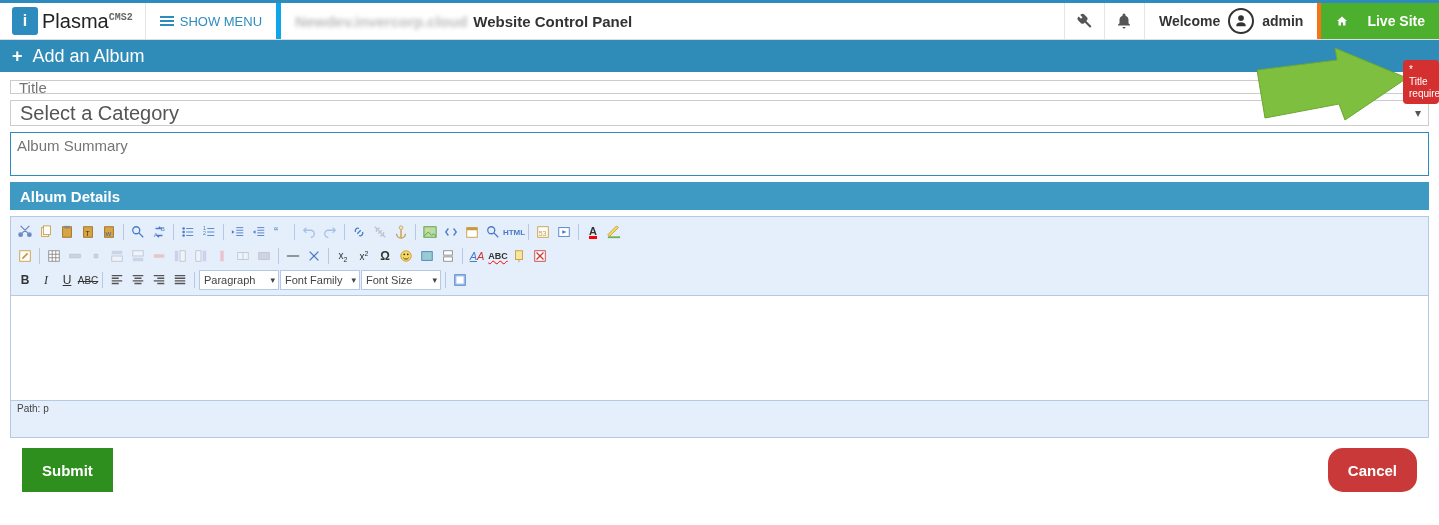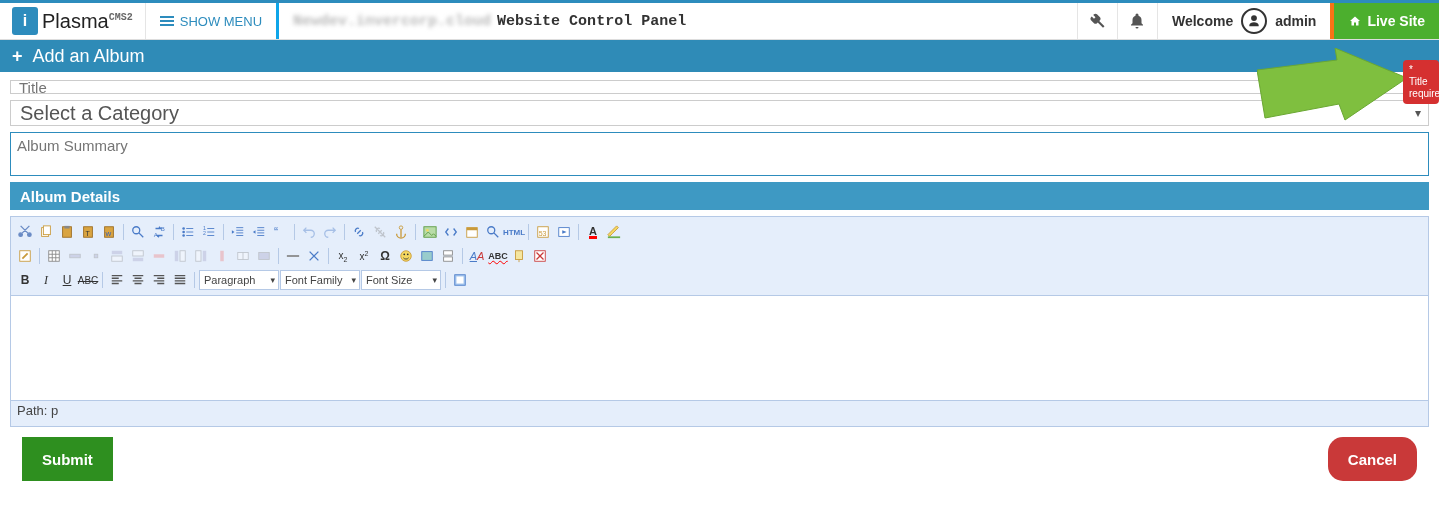--- a/index.html
+++ b/index.html
@@ -5,32 +5,32 @@
 * { margin: 0; padding: 0; box-sizing: border-box; }
 body { font-family: Arial, Helvetica, sans-serif; font-size: 14px; color: #333; width: 1439px; height: 525px; overflow: hidden; position: relative; background: #fff; }
 
 
 .topbar { height: 40px; border-top: 3px solid #2d8cbd; border-bottom: 1px solid #ddd; display: flex; align-items: stretch; background: #fff; }
 .logo-cell { display: flex; align-items: center; padding: 0 12px; border-right: 1px solid #e5e5e5; }
 .logo-box { width: 26px; height: 28px; background: #2d8cbd; border-radius: 3px; display: flex; align-items: center; justify-content: center; color: #fff; font-weight: bold; font-size: 16px; margin-right: 4px; }
 .logo-text { font-size: 20px; color: #333; font-weight: 300; }
 .logo-text b { font-weight: 400; color: #222; }
 .logo-sup { font-size: 10px; color: #666; vertical-align: super; font-weight: bold; font-family: Liberation Mono, monospace; }
-.menu-toggle { display: flex; align-items: center; padding: 8px 14px; border-right: 3px solid #0ea5e9; color: #2d8cbd; font-size: 13px; cursor: pointer; gap: 6px; }
+.menu-toggle { display: flex; align-items: center; padding: 8px 14px; border-right: 5px solid #0ea5e9; color: #2d8cbd; font-size: 13px; cursor: pointer; gap: 6px; }
 .hamburger { display: inline-block; width: 14px; height: 2px; background: #2d8cbd; position: relative; }
 .hamburger::before, .hamburger::after { content: ""; position: absolute; left: 0; width: 14px; height: 2px; background: #2d8cbd; }
 .hamburger::before { top: -4px; } .hamburger::after { top: 4px; }
 
-.title-cell { display: flex; align-items: center; padding: 17px 14px; font-size: 15px; font-weight: bold; color: #333; flex: 1; border-right: 1px solid #e5e5e5; font-family: Liberation Mono, monospace; }
+.title-cell { display: flex; align-items: center; padding: 17px 14px; font-size: 15px; font-weight: bold; color: #333; flex: 1; border-right: 1px solid #e5e5e5; }
 .blur-text { color: #bbb; filter: blur(2px); margin-right: 6px; font-weight: bold; }
 
 .icon-cell { width: 40px; display: flex; align-items: center; justify-content: center; border-right: 1px solid #e5e5e5; cursor: pointer; }
 .welcome-cell { display: flex; align-items: center; padding: 0 14px; gap: 8px; border-right: 4px solid #f97316; }
 .avatar-circle { width: 26px; height: 26px; border: 2px solid #333; border-radius: 50%; display: flex; align-items: center; justify-content: center; }
-.live-site { background: #4caf2e; color: #fff; display: flex; align-items: center; padding: 0 14px; gap: 5px; font-weight: bold; cursor: pointer; }
+.live-site { background: #4caf2e; color: #fff; display: flex; align-items: center; padding: 0 14px; gap: 18px; font-weight: bold; cursor: pointer; }
 .house-icon { width: 14px; height: 12px; fill: #fff; }
 
 
 .section-header { background: #2f8bb7; color: #fff; height: 32px; display: flex; align-items: center; padding: 0 12px; font-size: 18px; gap: 10px; }
 .plus-icon { font-size: 18px; font-weight: bold; }
 .subsection-header { background: #3e99c3; color: #fff; height: 28px; display: flex; align-items: center; padding: 0 10px; font-size: 15px; font-weight: bold; }
 
 .form-area { padding: 8px 10px 6px; display: flex; flex-direction: column; gap: 6px; }
 .form-input { width: 100%; height: 14px; border: 1px solid #ccc; padding: 0 8px; font-size: 15px; color: #555; font-family: inherit; }
 .form-select { width: 100%; height: 26px; border: 1px solid #ccc; padding: 0 9px; font-size: 20px; color: #555; background: #fff; font-family: inherit; appearance: none; -webkit-appearance: none; position: relative; }
@@ -41,21 +41,21 @@
 
 .editor-wrap { margin: 6px 10px 0; }
 .editor-toolbar { border: 1px solid #b5c9e6; background: #e5eefb; padding: 2px 4px; }
 .toolbar-row { display: flex; align-items: center; gap: 1px; flex-wrap: wrap; height: 22px; margin: 2px 0; }
 .toolbar-sep { width: 1px; height: 16px; background: #b5c9e6; margin: 0 3px; }
 .tb-btn { width: 20px; height: 20px; border: 1px solid transparent; display: inline-flex; align-items: center; justify-content: center; cursor: pointer; border-radius: 2px; }
 .tb-ico { display: block; }
 .tb-select { height: 20px; min-width: 80px; border: 1px solid #b5c9e6; background: #fff; font-size: 11px; padding: 0 14px 0 4px; position: relative; display: inline-flex; align-items: center; cursor: pointer; color: #444; }
 .tb-select::after { content: "▾"; position: absolute; right: 3px; font-size: 9px; }
 .editor-body { border: 1px solid #b5c9e6; border-top: none; height: 105px; background: #fff; }
-.editor-path { border: 1px solid #b5c9e6; border-top: none; height: 26px; font-size: 13px; padding: 2px 6px; background: #e5eefb; color: #444; }
+.editor-path { border: 1px solid #b5c9e6; border-top: none; height: 37px; font-size: 10px; padding: 2px 6px; background: #e5eefb; color: #444; }
 
 
 .footer { position: relative; height: 60px; }
 .btn { height: 44px; padding: 0 20px; font-size: 15px; font-weight: bold; color: #fff; border: none; cursor: pointer; display: inline-flex; align-items: center; }
 .btn-submit { background: #2e8f1f; position: absolute; left: 22px; top: 10px; }
 .btn-cancel { background: #c93939; position: absolute; right: 22px; top: 10px; border-radius: 15px; }
 
 
 .green-arrow { position: absolute; right: 32px; top: 48px; z-index: 5; }
 .tooltip-badge { position: absolute; right: 0; top: 60px; background: #d53030; color: #fff; font-size: 10px; padding: 4px 6px; border-radius: 4px; z-index: 6; line-height: 1.2; width: 36px; text-align: left; }

